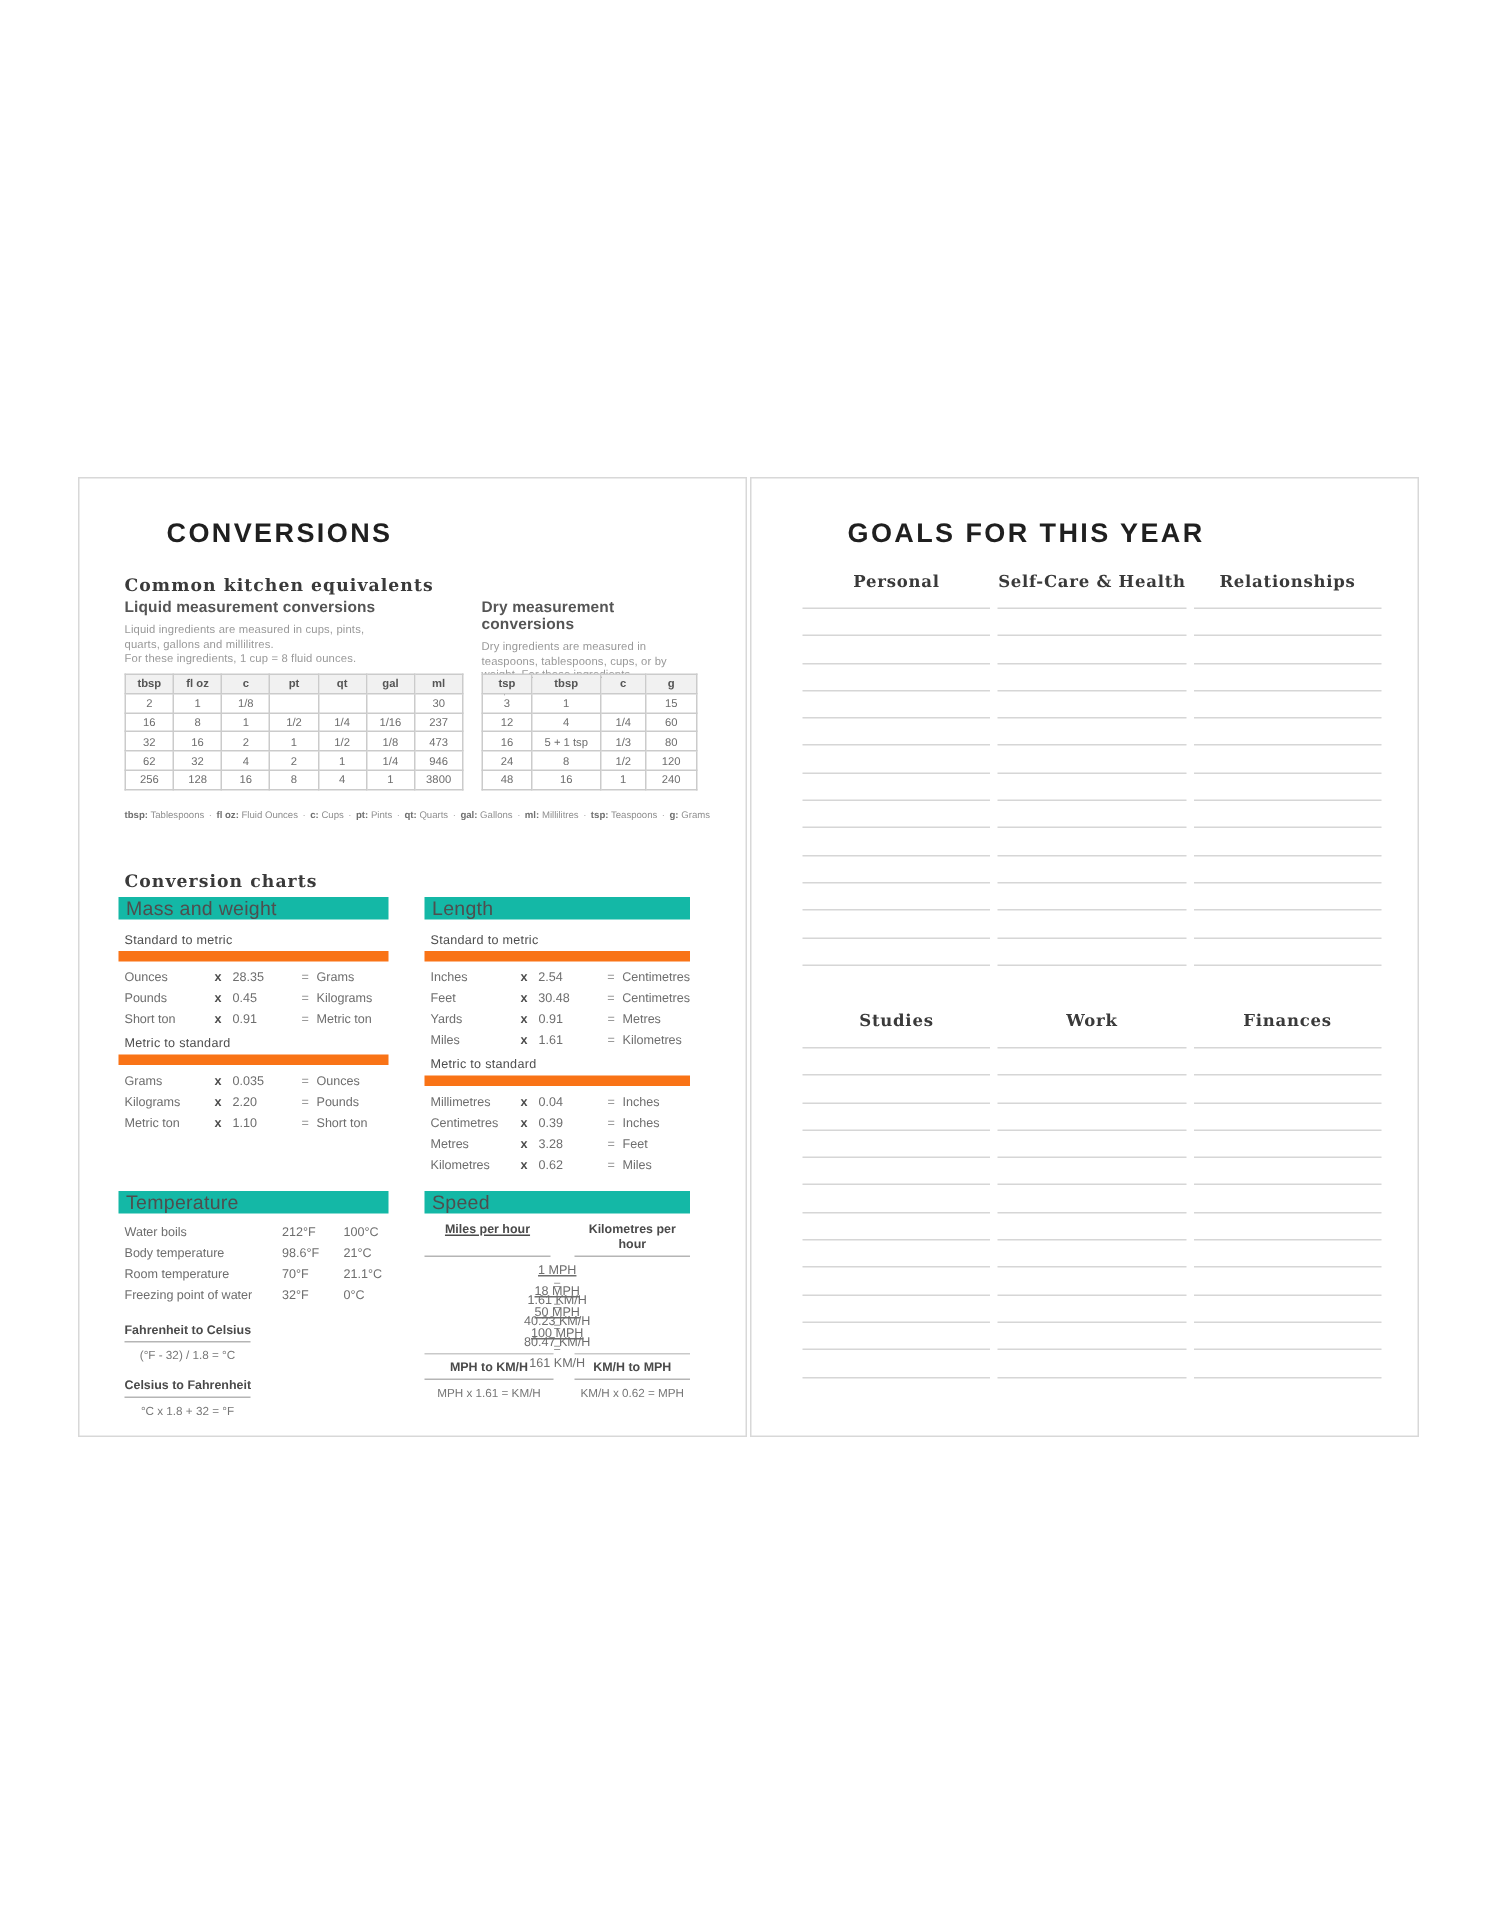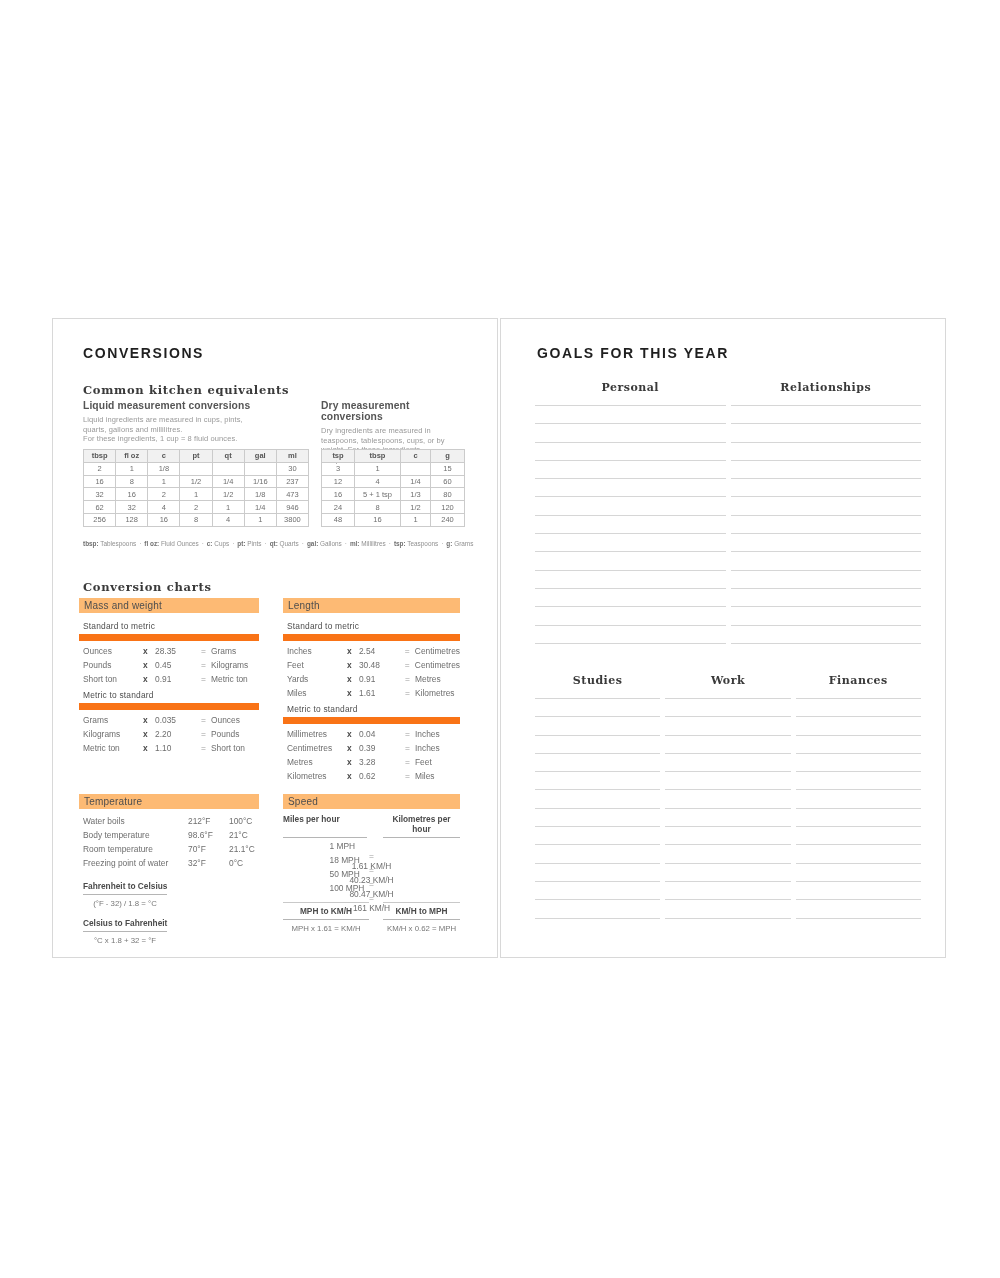--- a/index.html
+++ b/index.html
@@ -3,40 +3,40 @@
 <meta charset="utf-8">
 <style>
   * { margin:0; padding:0; box-sizing:border-box; }
   html,body { width:1000px; height:1278px; background:#ffffff;
     font-family:"Liberation Sans", sans-serif; }
   .spread { position:absolute; left:52px; top:318px; width:896px; height:640px; display:flex; }
   .page { position:relative; width:446px; height:640px; background:#fff; border:1px solid #d8d8d8; }
   .page.right { margin-left:2px; }
 
   .abs { position:absolute; }
-  .big-title { font-weight:700; font-size:14px; letter-spacing:1.6px; color:#1f1f1f; }
+  .big-title { font-weight:700; font-size:18px; letter-spacing:1.6px; color:#1f1f1f;margin-left:28px; }
   .serif-head { font-family:"DejaVu Serif", serif; font-weight:700; font-size:11.5px;
     letter-spacing:0.7px; color:#3a3a3a; }
 
   .block-heading { font-weight:700; font-size:10.3px; color:#555; margin-bottom:4px; letter-spacing:0.1px; }
   .desc-line { font-size:7.5px; line-height:9.6px; color:#999; letter-spacing:0.1px; }
 
   table.meas { border-collapse:collapse; table-layout:fixed; width:100%; }
   .meas th, .meas td { border:1px solid #cbcbcb; font-size:7.5px; text-align:center;
     height:12.8px; padding:0 1px; color:#6e6e6e; font-weight:400; overflow:hidden; }
   .meas th { background:#f1f1f1; color:#555; font-weight:700; }
 
   .legend { font-size:6.4px; color:#8f8f8f; white-space:nowrap; }
   .legend b { color:#6f6f6f; font-weight:700; }
   .legend .sep { margin:0 3px; color:#aaa; }
 
   .chart-col { width:180px; }
   .chart-col.rcol { width:177px; }
-  .bar { background:#fdba74; height:15px; line-height:15px; padding-left:5px;
-    font-size:10px; color:#4e4e4e; letter-spacing:0.2px; }
+  .bar { background:#14b8a6; height:15px; line-height:15px; padding-left:5px;
+    font-size:13px; color:#4e4e4e; letter-spacing:0.2px; }
   .sub { margin-top:8px; font-weight:400; font-size:8.4px; color:#4e4e4e;
     padding:0 0 3px 4px; border-bottom:7px solid #f97316; letter-spacing:0.2px; }
   .sub.later { margin-top:4px; }
   .conv-rows { margin-top:3px; }
   .conv-row { display:flex; align-items:center; height:14px; font-size:8.4px;
     color:#6e6e6e; padding-left:4px; }
   .conv-label { width:60px; }
   .conv-x { width:12px; font-weight:700; color:#4a4a4a; }
   .conv-val { width:46px; }
   .conv-eq { width:10px; color:#9a9a9a; }
@@ -51,21 +51,21 @@
 
   .formula-block { text-align:center; }
   .formula-head { font-weight:700; font-size:8.3px; color:#4a4a4a;
     padding-bottom:3px; border-bottom:1px solid #b5b5b5; white-space:nowrap; }
   .formula-text { margin-top:4px; font-size:7.8px; color:#777; white-space:nowrap; }
   .temp-formulas { display:flex; gap:10px; padding-left:4px;flex-direction:column; }
   .temp-formulas .formula-block { width:84px; }
 
   .speed-table { margin-top:5px; }
   .speed-hrow { display:flex; }
-  .sp-c1 { width:84px; text-align:left; }
+  .sp-c1 { width:84px; text-align:center;text-decoration:underline; }
   .sp-c2 { width:16px; text-align:center; color:#9a9a9a; }
   .sp-c3 { flex:1; text-align:center; }
   .speed-hrow .sp-c1, .speed-hrow .sp-c3 { font-weight:700; font-size:8.3px;
     color:#4a4a4a; padding-bottom:3px; border-bottom:1px solid #b5b5b5; }
   .speed-row { display:flex; align-items:center; height:14px; font-size:8.4px; color:#6e6e6e;flex-direction:column; }
   .speed-row:first-child { margin-top:3px; }
   .speed-formulas { display:flex; margin-top:5px; }
   .speed-formulas .formula-block { border-top:1px solid #c9c9c9; padding-top:3px; }
   .speed-formulas .formula-block:first-child { width:86px; margin-right:14px; }
   .speed-formulas .formula-block:last-child { flex:1; }
@@ -444,20 +444,39 @@
             <div class="rule-line"></div>
             <div class="rule-line"></div>
             <div class="rule-line"></div>
             <div class="rule-line"></div>
             <div class="rule-line"></div>
             <div class="rule-line"></div>
             <div class="rule-line"></div>
           </div>
         </div>
         <div class="goal-col">
+          <div class="goal-head">Self-Care &amp; Health</div>
+          <div class="goal-lines">
+            <div class="rule-line"></div>
+            <div class="rule-line"></div>
+            <div class="rule-line"></div>
+            <div class="rule-line"></div>
+            <div class="rule-line"></div>
+            <div class="rule-line"></div>
+            <div class="rule-line"></div>
+            <div class="rule-line"></div>
+            <div class="rule-line"></div>
+            <div class="rule-line"></div>
+            <div class="rule-line"></div>
+            <div class="rule-line"></div>
+            <div class="rule-line"></div>
+            <div class="rule-line"></div>
+          </div>
+        </div>
+        <div class="goal-col">
           <div class="goal-head">Relationships</div>
           <div class="goal-lines">
             <div class="rule-line"></div>
             <div class="rule-line"></div>
             <div class="rule-line"></div>
             <div class="rule-line"></div>
             <div class="rule-line"></div>
             <div class="rule-line"></div>
             <div class="rule-line"></div>
             <div class="rule-line"></div>

